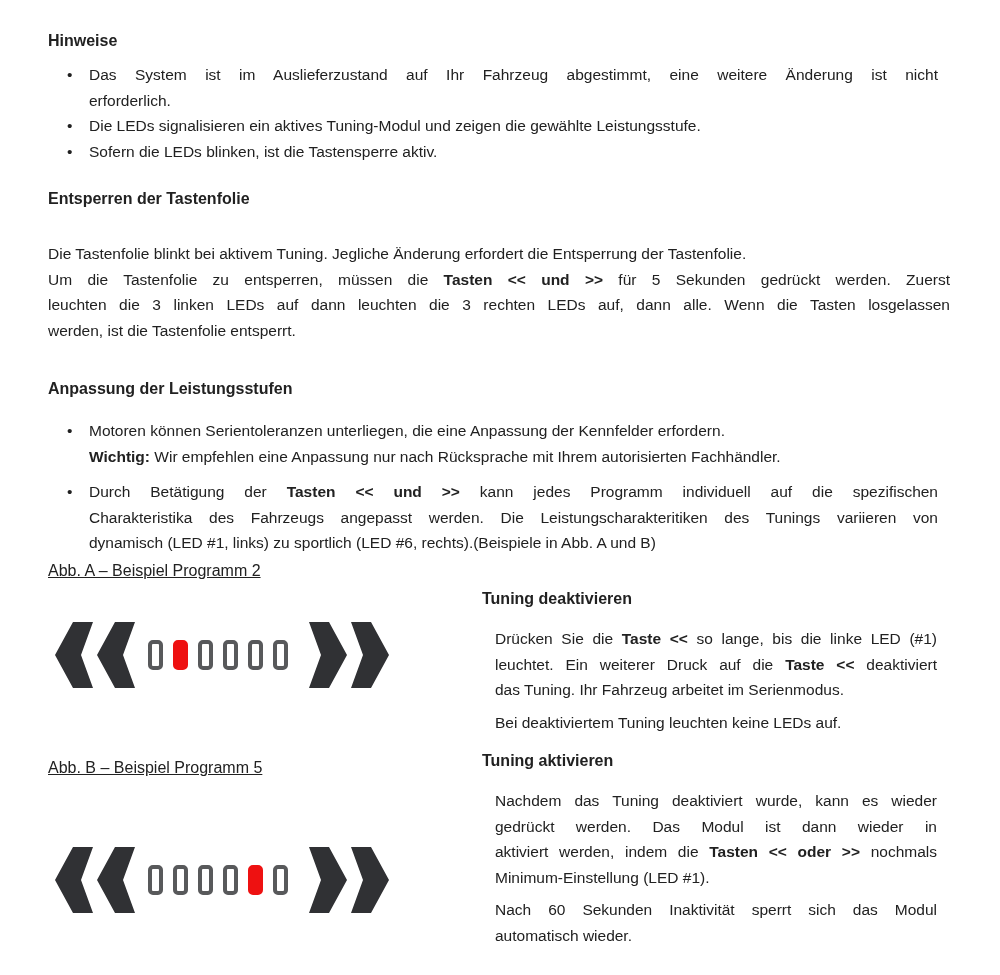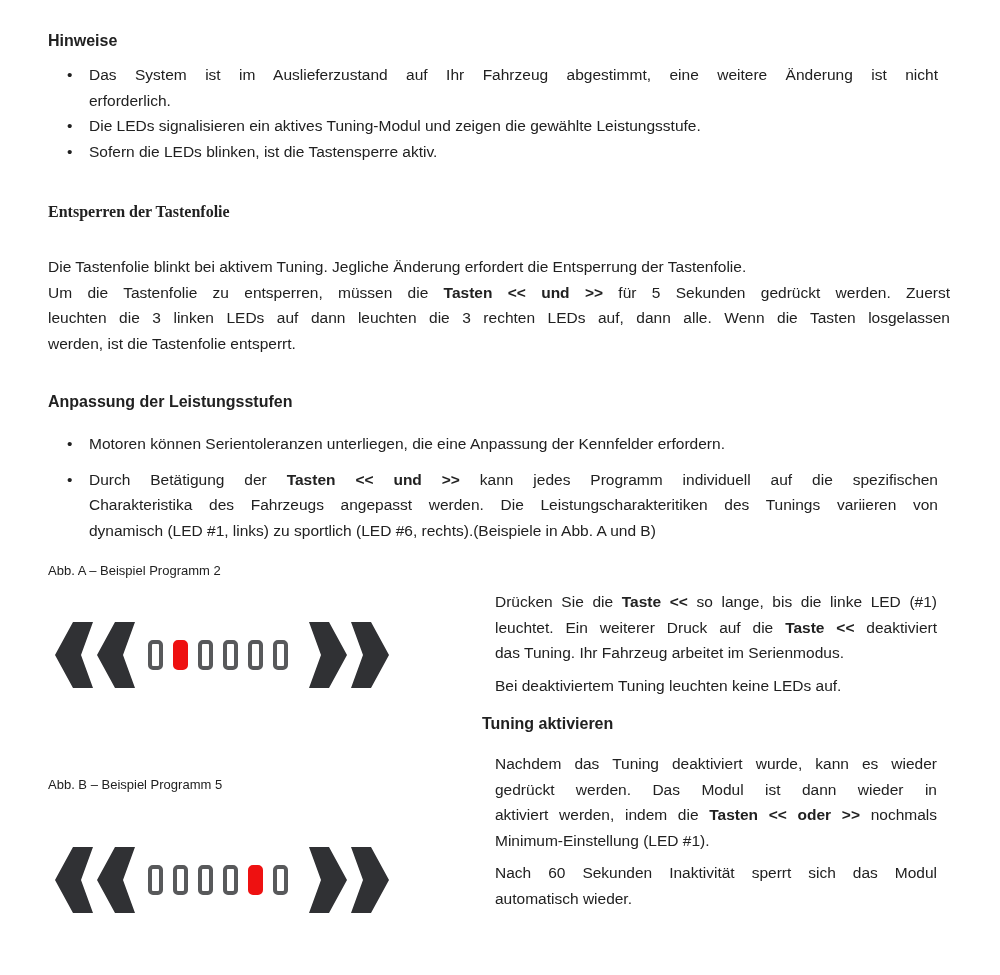--- a/index.html
+++ b/index.html
@@ -21,45 +21,45 @@
   }
   .page{
     position:relative;
     width:1000px;height:688px;
     padding:31px 50px 0 48px;
   }
   .sec-title{
     font-size:16px;font-weight:700;line-height:19px;margin:0;
   }
   .sec1-title{margin-bottom:7px;}
-  .sec2-title{margin-top:38px;font-family:Liberation Serif, serif;}
+  .sec2-title{margin-top:25px;}
   .sec3-title{margin-top:36px;}
   .body-text{font-size:15.5px;line-height:25.5px;}
   ul.bullets{list-style:none;margin:12px;padding:0;}
   ul.bullets li{position:relative;padding-left:29px;}
   ul.bullets li::before{
     content:"\2022";
     position:absolute;left:7px;top:0;
     font-size:15.5px;line-height:25.5px;
   }
   ul.bullets2{margin-top:20px;}
   ul.bullets2 li + li{margin-top:10px;}
   .para{margin:0;}
   .unlock-para{margin-top:33px;}
   .line{display:block;}
   .jl{text-align:justify;text-align-last:justify;}
   b{font-weight:700;}
 
   
   .caption{
     position:absolute;left:48px;
-    font-size:13px;line-height:19px;
+    font-size:16px;line-height:19px;text-decoration:underline;
   }
   .caption-a{top:561px;}
-  .caption-b{top:775px;}
+  .caption-b{top:758px;}
   .led-figure{
     position:absolute;left:55px;
     display:flex;align-items:center;
   }
   .figure-a{top:622px;}
   .figure-b{top:847px;}
   .chev{display:block;fill:var(--chevron);}
   .chev-right{transform:scaleX(-1);}
   .led-strip{display:flex;gap:10px;margin:0 21px 0 13px;}
   .led{
@@ -105,20 +105,21 @@
     <span class="line">Die Tastenfolie blinkt bei aktivem Tuning. Jegliche Änderung erfordert die Entsperrung der Tastenfolie.</span>
     <span class="line jl"><span>Um die Tastenfolie zu entsperren, müssen die </span><b>Tasten &lt;&lt; und &gt;&gt;</b><span> für 5 Sekunden gedrückt werden. Zuerst</span></span>
     <span class="line jl">leuchten die 3 linken LEDs auf dann leuchten die 3 rechten LEDs auf, dann alle. Wenn die Tasten losgelassen</span>
     <span class="line">werden, ist die Tastenfolie entsperrt.</span>
   </div>
 
   <h3 class="sec-title sec3-title">Anpassung der Leistungsstufen</h3>
   <ul class="bullets bullets2 body-text">
     <li>
       <span class="line">Motoren können Serientoleranzen unterliegen, die eine Anpassung der Kennfelder erfordern.</span>
+      <span class="line"><b>Wichtig:</b><span> Wir empfehlen eine Anpassung nur nach Rücksprache mit Ihrem autorisierten Fachhändler.</span></span>
     </li>
     <li>
       <span class="line jl"><span>Durch Betätigung der </span><b>Tasten &lt;&lt; und &gt;&gt;</b><span> kann jedes Programm individuell auf die spezifischen</span></span>
       <span class="line jl">Charakteristika des Fahrzeugs angepasst werden. Die Leistungscharakteritiken des Tunings variieren von</span>
       <span class="line">dynamisch (LED #1, links) zu sportlich (LED #6, rechts).(Beispiele in Abb. A und B)</span>
     </li>
   </ul>
 
   <div class="caption caption-a">Abb. A – Beispiel Programm 2</div>
   <div class="led-figure figure-a">
@@ -154,20 +155,21 @@
         <div class="led on"></div>
         <div class="led"></div>
       </div>
     <svg class="chev chev-right" width="80" height="66" viewBox="0 0 80 66">
       <polygon points="18,0 38,0 26,33 38,66 18,66 0,33"></polygon>
       <polygon points="18,0 38,0 26,33 38,66 18,66 0,33" transform="translate(42,0)"></polygon>
     </svg>
   </div>
 
   <div class="rcol">
+    <h4 class="rcol-title">Tuning deaktivieren</h4>
     <div class="para">
       <span class="line jl"><span>Drücken Sie die </span><b>Taste &lt;&lt;</b><span> so lange, bis die linke LED (#1)</span></span>
       <span class="line jl"><span>leuchtet. Ein weiterer Druck auf die </span><b>Taste &lt;&lt;</b><span> deaktiviert</span></span>
       <span class="line">das Tuning. Ihr Fahrzeug arbeitet im Serienmodus.</span>
     </div>
     <div class="para gap-after">
       <span class="line">Bei deaktiviertem Tuning leuchten keine LEDs auf.</span>
     </div>
     <h4 class="rcol-title akt-title">Tuning aktivieren</h4>
     <div class="para">

